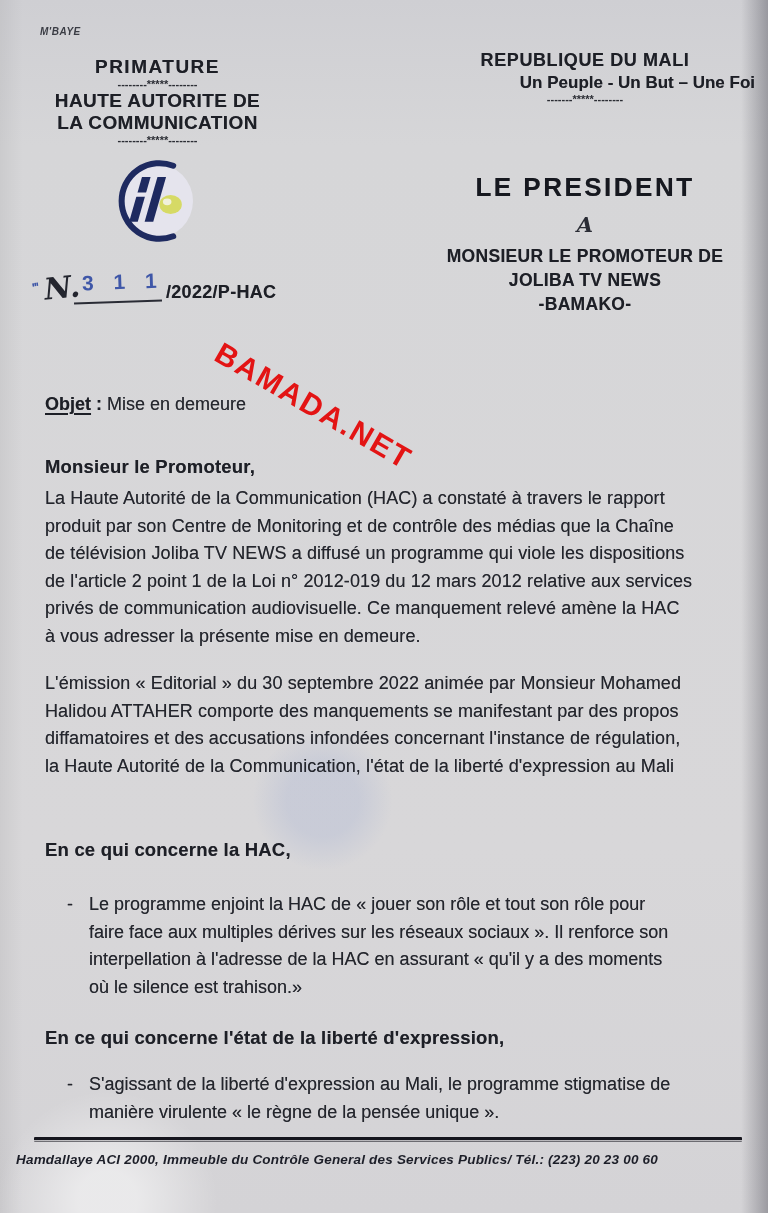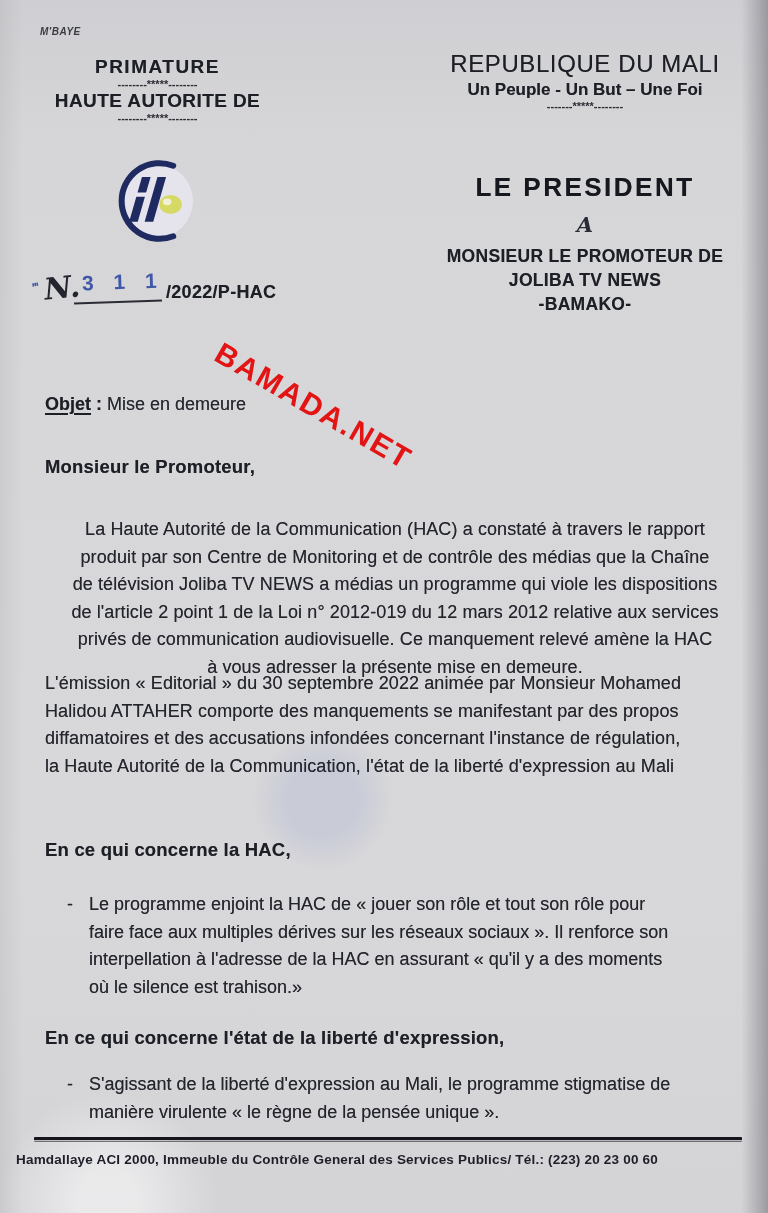--- a/index.html
+++ b/index.html
@@ -39,22 +39,22 @@
   
   .ref { left: 30px; top: 268px; width: 300px; height: 48px; }
   .ref .ticks { position:absolute; left: 2px; top: 12px; font-size: 13px; font-weight: bold; color: #3f57a8; letter-spacing: -1px; transform: rotate(-8deg); }
   .ref .script-n { position:absolute; left: 14px; top: 2px; font-family: "DejaVu Serif", serif; font-style: italic; font-weight: bold; font-size: 30px; color: #23252e; transform: rotate(-6deg); }
   .ref .hand-num { position:absolute; left: 52px; top: 2px; font-size: 21px; font-weight: bold; color: #3f57a8; letter-spacing: 7px; transform: rotate(-2deg); }
   .ref .num-line { position:absolute; left: 44px; top: 33px; width: 88px; border-bottom: 2px solid #2a2c35; transform: rotate(-2deg); }
   .ref .suffix { position:absolute; left: 136px; top: 14px; font-size: 18px; font-weight: bold; color: #1d1f26; letter-spacing: 0.3px; }
 
   
   .hdr-right { left: 415px; top: 50px; width: 340px; text-align: center; }
-  .hdr-right .country { font-size: 24px; font-weight: normal; letter-spacing: 0.6px; color: #1d1f26; }
-  .hdr-right .motto { font-size: 17px; font-weight: bold; margin-top: 2px; color: #1d1f26; }
+  .hdr-right .country { font-size: 18px; font-weight: bold; letter-spacing: 0.6px; color: #1d1f26; }
+  .hdr-right .motto { font-size: 17px; font-weight: bold; margin-top: 2px; color: #1d1f26; text-align: right; }
   .president { left: 415px; top: 172px; width: 340px; text-align: center; font-size: 26px; font-weight: bold; letter-spacing: 2.5px; color: #16181f; }
   .to-mark { left: 415px; top: 212px; width: 340px; text-align: center; font-family: "DejaVu Serif", serif; font-style: italic; font-weight: bold; font-size: 21px; color: #2a2c35; }
   .recipient { left: 415px; top: 244px; width: 340px; text-align: center; font-size: 17.5px; font-weight: bold; line-height: 24px; color: #1d1f26; letter-spacing: 0.3px; }
 
   
   .watermark {
     left: 226px; top: 336px;
     font-size: 30px; font-weight: bold; letter-spacing: 2px;
     color: #e31414;
     transform: rotate(30deg); transform-origin: left top;
@@ -62,56 +62,57 @@
   }
 
   
   .subject { left: 45px; top: 394px; font-size: 18px; }
   .subject .lbl { font-weight: bold; text-decoration: underline; text-decoration-thickness: 2px; text-underline-offset: 3px; color: #1d1f26; text-align: center; }
   .subject .col { font-weight: bold; color: #1d1f26; }
   .salutation { left: 45px; top: 456px; font-size: 18.5px; font-weight: bold; color: #1d1f26; letter-spacing: 0.2px; }
 
   
   .para { left: 45px; width: 700px; font-size: 18px; line-height: 27.6px; color: #23252c; letter-spacing: 0.1px; }
-  .p1 { top: 516px; text-align: center; }
+  .p1 { top: 485px; }
   .p2 { top: 670px; }
 
   .sec-heading { left: 45px; font-size: 18.5px; font-weight: bold; color: #1d1f26; letter-spacing: 0.2px; }
   .h1 { top: 839px; }
   .h2 { top: 1019px; margin-top: 8px; }
 
   .bullet { width: 700px; font-size: 18px; line-height: 27.6px; color: #23252c; }
   .b1 { left: 67px; top: 891px; }
   .b2 { left: 67px; top: 1071px; }
   .bullet .marker { position: absolute; left: 0; top: 0; }
   .bullet .lines { margin-left: 22px; width: 650px; }
 
   
   .footer-rule {
     left: 34px; top: 1137px; width: 708px; height: 5px;
     background: linear-gradient(to bottom, #15151d 0 3px, rgba(21,21,29,0.15) 3px 4px, rgba(21,21,29,0.55) 4px 5px);
     border-radius: 1px;
   }
   .footer-text {
     left: 0; top: 1152px; width: 674px; text-align: center;
-    font-size: 13.5px; font-weight: bold; 
+    font-size: 13.5px; font-weight: bold; font-style: italic;
     color: #1c1e28; letter-spacing: 0.2px;
   }
 </style>
 </head>
 <body>
 
 <div class="page">
 
   <div class="abs corner-note">M'BAYE</div>
 
   <div class="abs hdr-left">
     <div class="title scan-text">PRIMATURE</div>
     <div class="sep">--------*****--------</div>
     <div class="org scan-text">HAUTE AUTORITE DE</div>
+    <div class="org scan-text">LA COMMUNICATION</div>
     <div class="sep">--------*****--------</div>
   </div>
 
   <div class="abs logo">
     <svg width="86" height="86" viewBox="0 0 100 100">
       <circle cx="50" cy="50" r="43" fill="#e7e5ef" opacity="0.9"></circle>
       <path d="M 70 9 A 44 44 0 1 0 70 91" fill="none" stroke="#1e2a60" stroke-width="7" stroke-linecap="round"></path>
       <g transform="skewX(-16)" fill="#1e2a60">
         <rect x="40" y="22" width="10" height="52"></rect>
         <rect x="58" y="22" width="10" height="52"></rect>
@@ -148,21 +149,21 @@
 
   <div class="abs subject scan-text">
     <span class="lbl">Objet</span><span class="col"> :</span><span> Mise en demeure</span>
   </div>
 
   <div class="abs salutation scan-text">Monsieur le Promoteur,</div>
 
   <div class="abs para p1 scan-text">
     <div>La Haute Autorité de la Communication (HAC) a constaté à travers le rapport</div>
     <div>produit par son Centre de Monitoring et de contrôle des médias que la Chaîne</div>
-    <div>de télévision Joliba TV NEWS a médias un programme qui viole les dispositions</div>
+    <div>de télévision Joliba TV NEWS a diffusé un programme qui viole les dispositions</div>
     <div>de l'article 2 point 1 de la Loi n° 2012-019 du 12 mars 2012 relative aux services</div>
     <div>privés de communication audiovisuelle. Ce manquement relevé amène la HAC</div>
     <div>à vous adresser la présente mise en demeure.</div>
   </div>
 
   <div class="abs para p2 scan-text">
     <div>L'émission « Editorial » du 30 septembre 2022 animée par Monsieur Mohamed</div>
     <div>Halidou ATTAHER comporte des manquements se manifestant par des propos</div>
     <div>diffamatoires et des accusations infondées concernant l'instance de régulation,</div>
     <div>la Haute Autorité de la Communication, l'état de la liberté d'expression au Mali</div>

